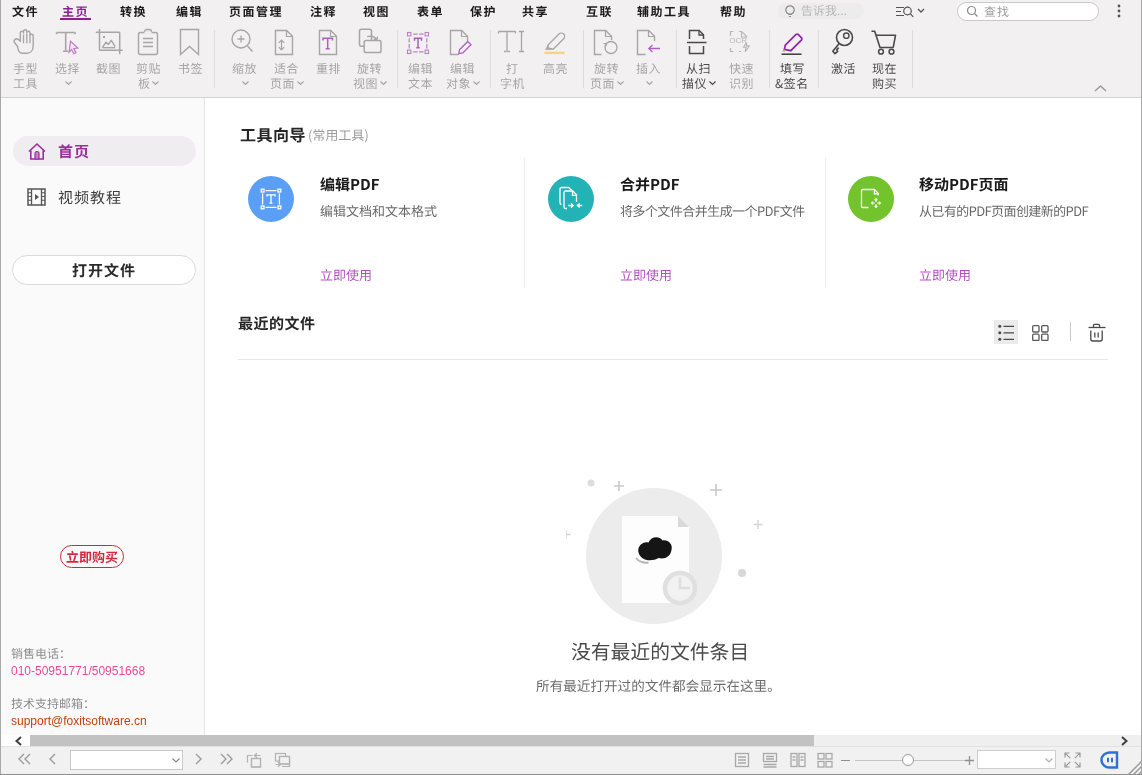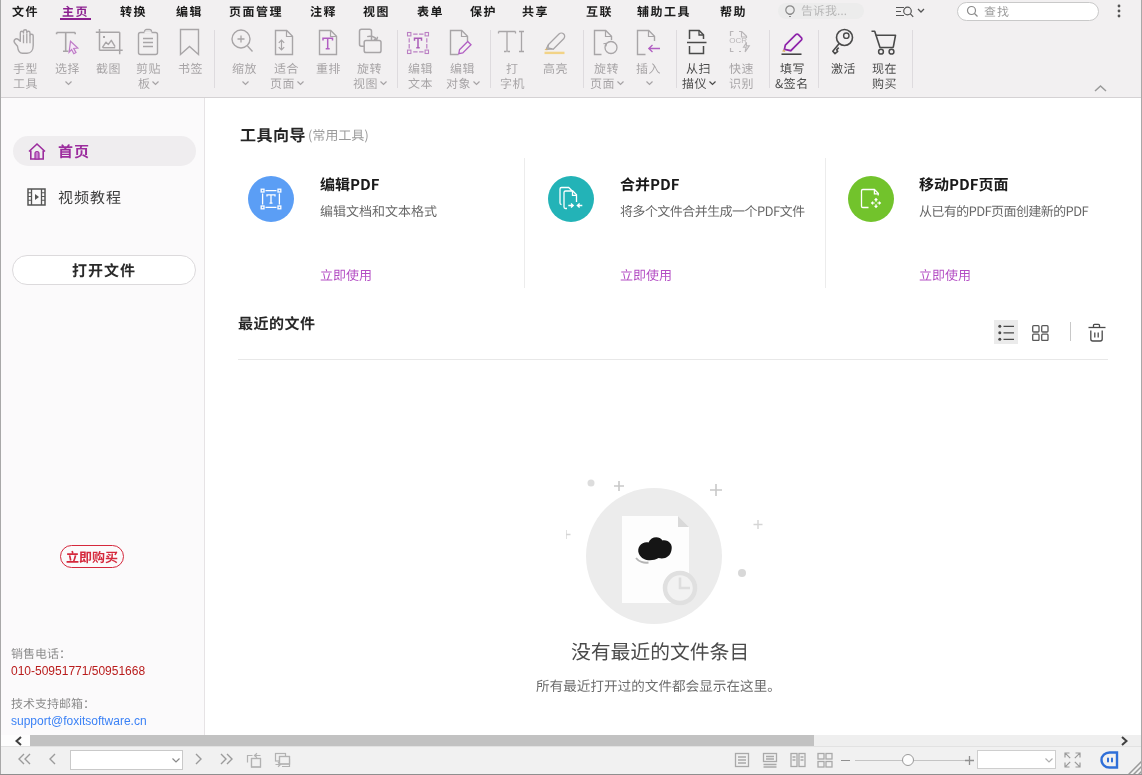--- a/index.html
+++ b/index.html
@@ -675,33 +675,33 @@
   </svg>
 <svg style="position:absolute;left:11.0px;top:645.0px;overflow:visible" width="62" height="19">
     <g transform="translate(0,13) scale(0.04800)" fill="#8a8a8a">
       <use href="#g99" x="0"></use>
       <use href="#g100" x="250"></use>
       <use href="#g101" x="500"></use>
       <use href="#g102" x="750"></use>
       <use href="#g103" x="1000"></use>
     </g>
   </svg>
-<div style="position:absolute;left:11px;top:664px;font:12px 'Liberation Sans',sans-serif;color:#b91c1c">010-50951771/50951668</div>
+<div style="position:absolute;left:11px;top:664px;font:12px 'Liberation Sans',sans-serif;color:#ec4899">010-50951771/50951668</div>
 <svg style="position:absolute;left:11.0px;top:695.0px;overflow:visible" width="86" height="19">
     <g transform="translate(0,13) scale(0.04800)" fill="#8a8a8a">
       <use href="#g104" x="0"></use>
       <use href="#g105" x="250"></use>
       <use href="#g106" x="500"></use>
       <use href="#g107" x="750"></use>
       <use href="#g108" x="1000"></use>
       <use href="#g109" x="1250"></use>
       <use href="#g103" x="1500"></use>
     </g>
   </svg>
-<div style="position:absolute;left:11px;top:714px;font:12px 'Liberation Sans',sans-serif;color:#3b82f6">support@foxitsoftware.cn</div>
+<div style="position:absolute;left:11px;top:714px;font:12px 'Liberation Sans',sans-serif;color:#c2410c">support@foxitsoftware.cn</div>
 <svg style="position:absolute;left:240.0px;top:125.0px;overflow:visible" width="68" height="23">
     <g transform="translate(0,16) scale(0.06400)" fill="#262626">
       <use href="#g25" x="0"></use>
       <use href="#g26" x="258"></use>
       <use href="#g110" x="516"></use>
       <use href="#g111" x="773"></use>
     </g>
   </svg>
 <svg style="position:absolute;left:308.0px;top:127.0px;overflow:visible" width="63" height="19">
     <g transform="translate(0,13) scale(0.05200)" fill="#9a9a9a">

